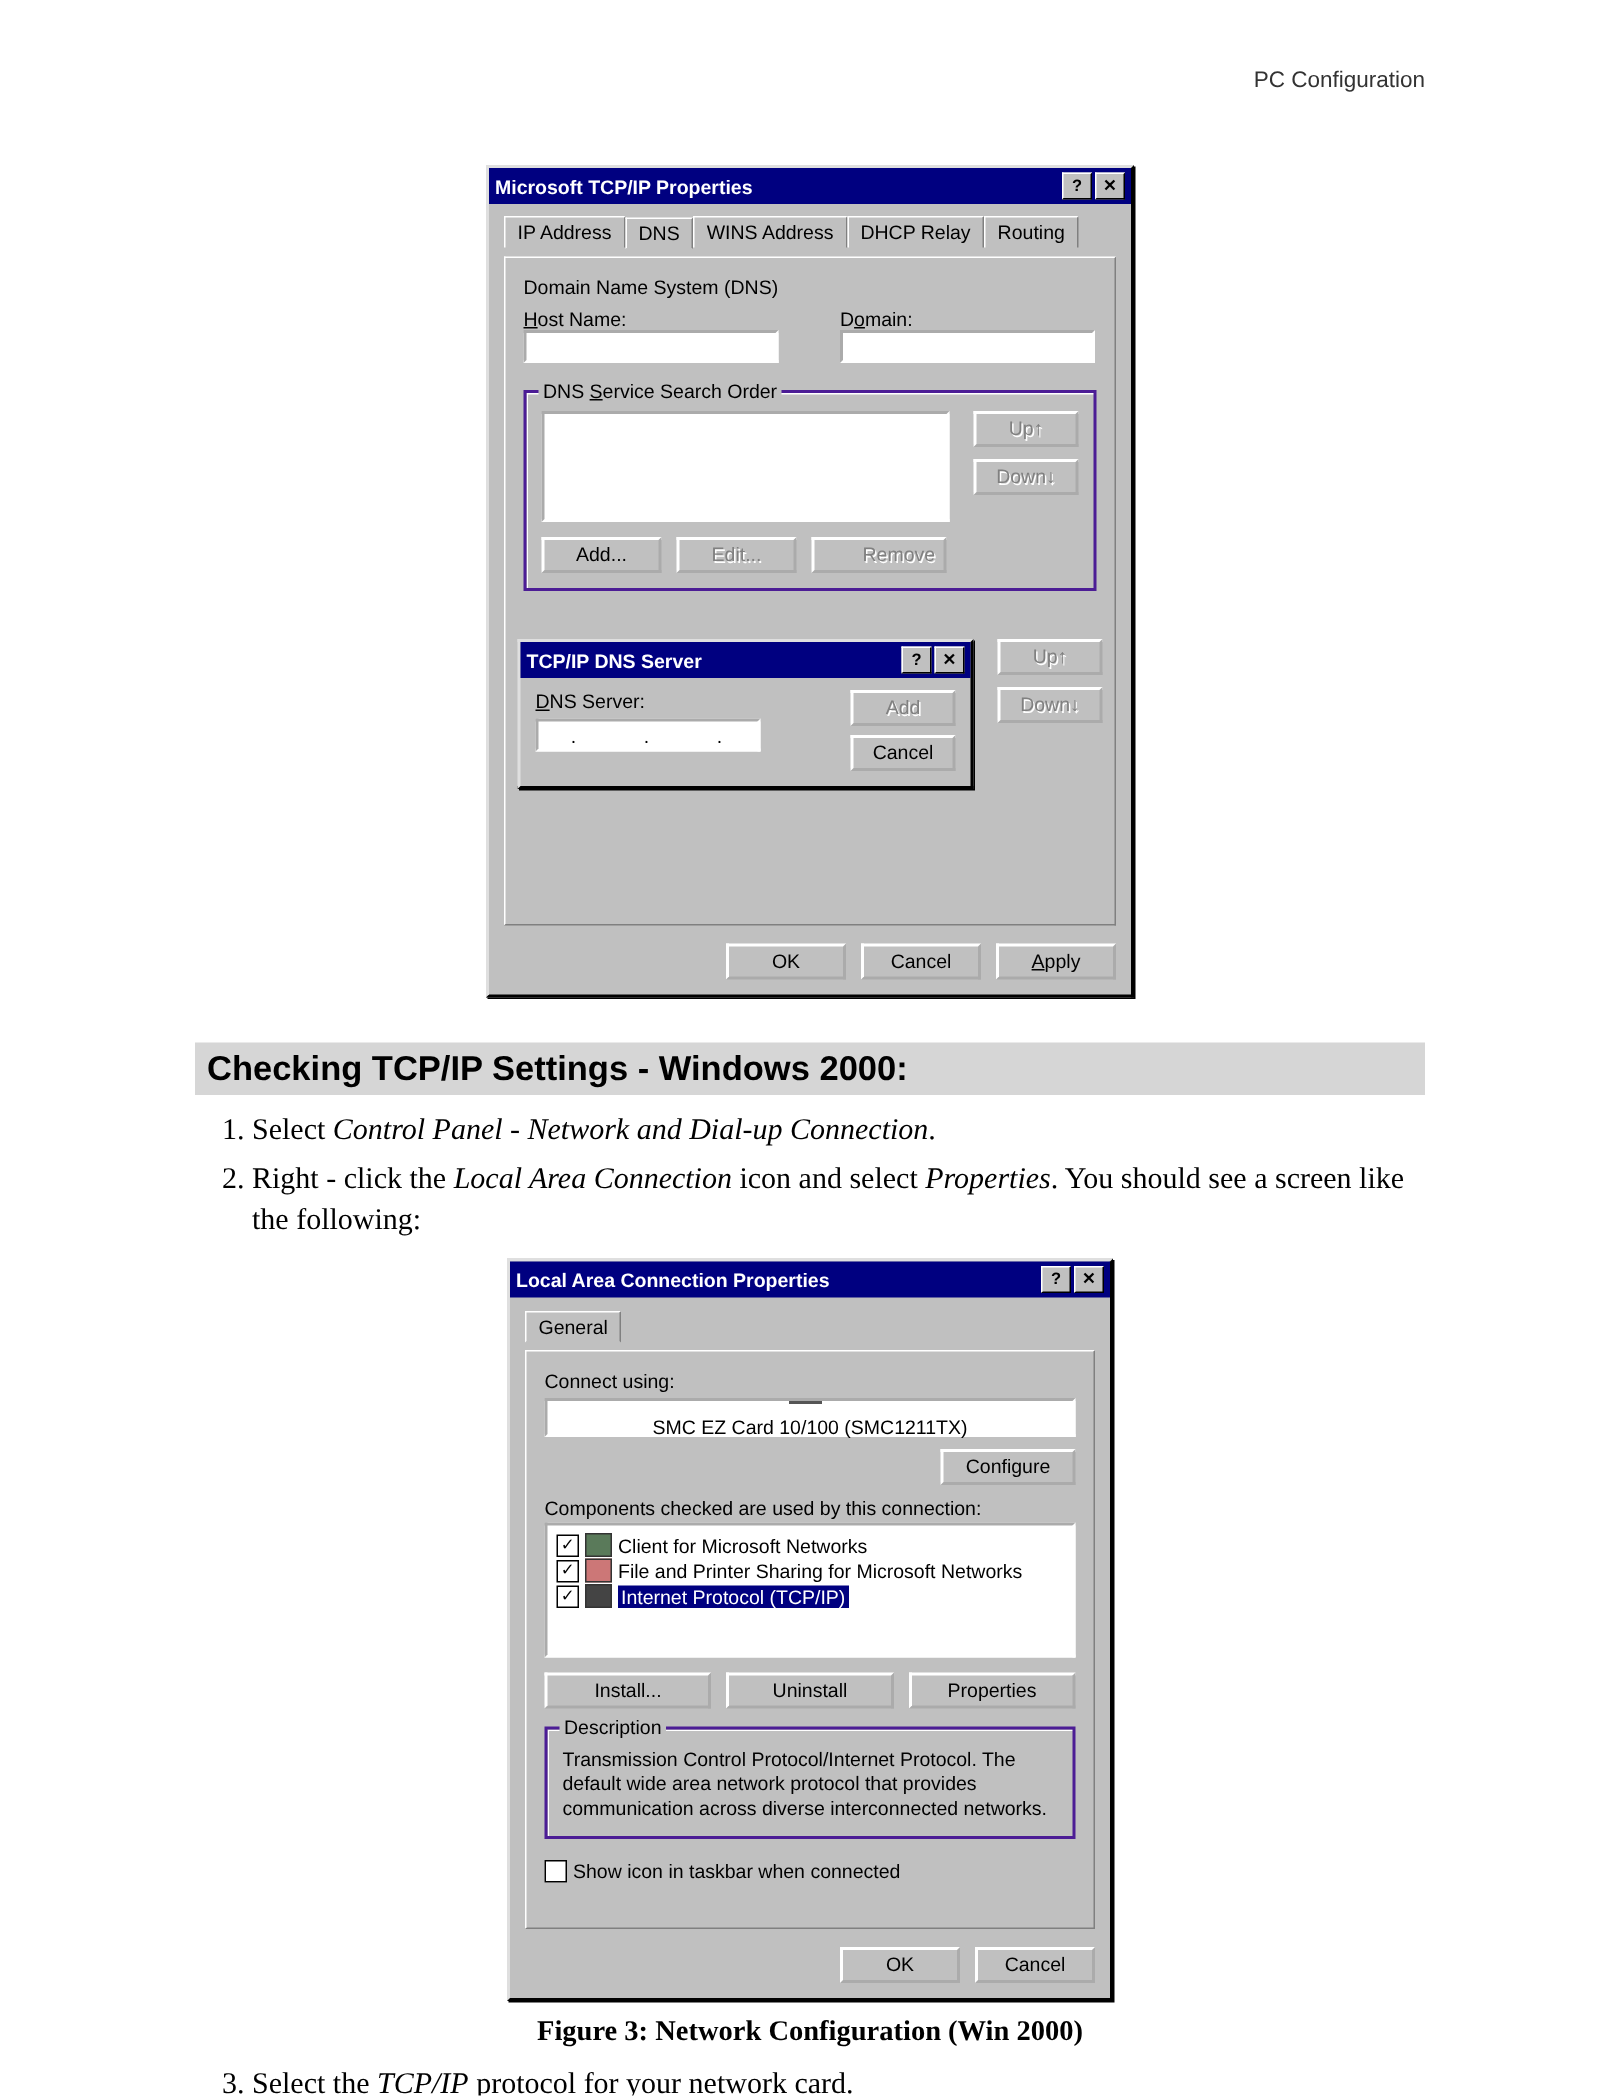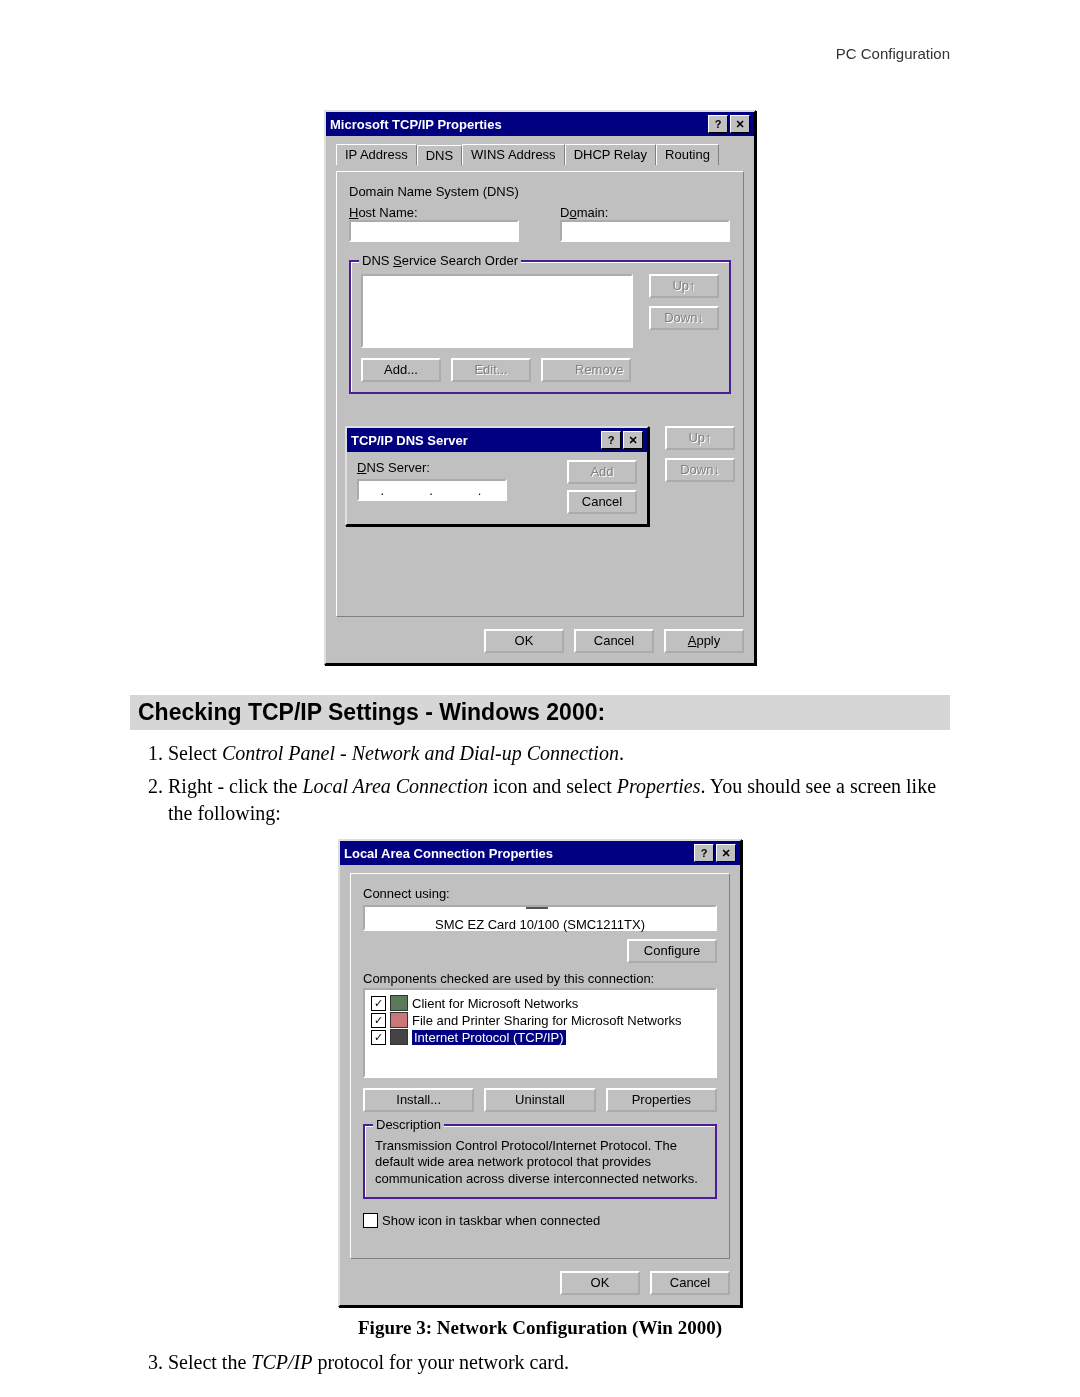--- a/index.html
+++ b/index.html
@@ -140,20 +140,23 @@
 
 <div style="display:flex;justify-content:center;margin-top:12px;">
   <div class="dlg" style="width:400px;">
     <div class="dlg-title">
       <span>Local Area Connection Properties</span>
       <span class="spacer"></span>
       <span class="tbtn">?</span>
       <span class="tbtn">✕</span>
     </div>
     <div class="dlg-body">
+      <div class="tabs">
+        <div class="tab active">General</div>
+      </div>
       <div class="tab-panel" style="min-height:360px;">
         <div>Connect using:</div>
         <div class="field row" style="height:26px;align-items:center;padding:0 6px;margin-top:4px;">
           <span class="nic-icon"></span>
           <span>SMC EZ Card 10/100 (SMC1211TX)</span>
         </div>
         <div style="text-align:right;margin-top:8px;">
           <div class="btn" style="min-width:90px;display:inline-block;">Configure</div>
         </div>
         <div style="margin-top:8px;">Components checked are used by this connection:</div>

